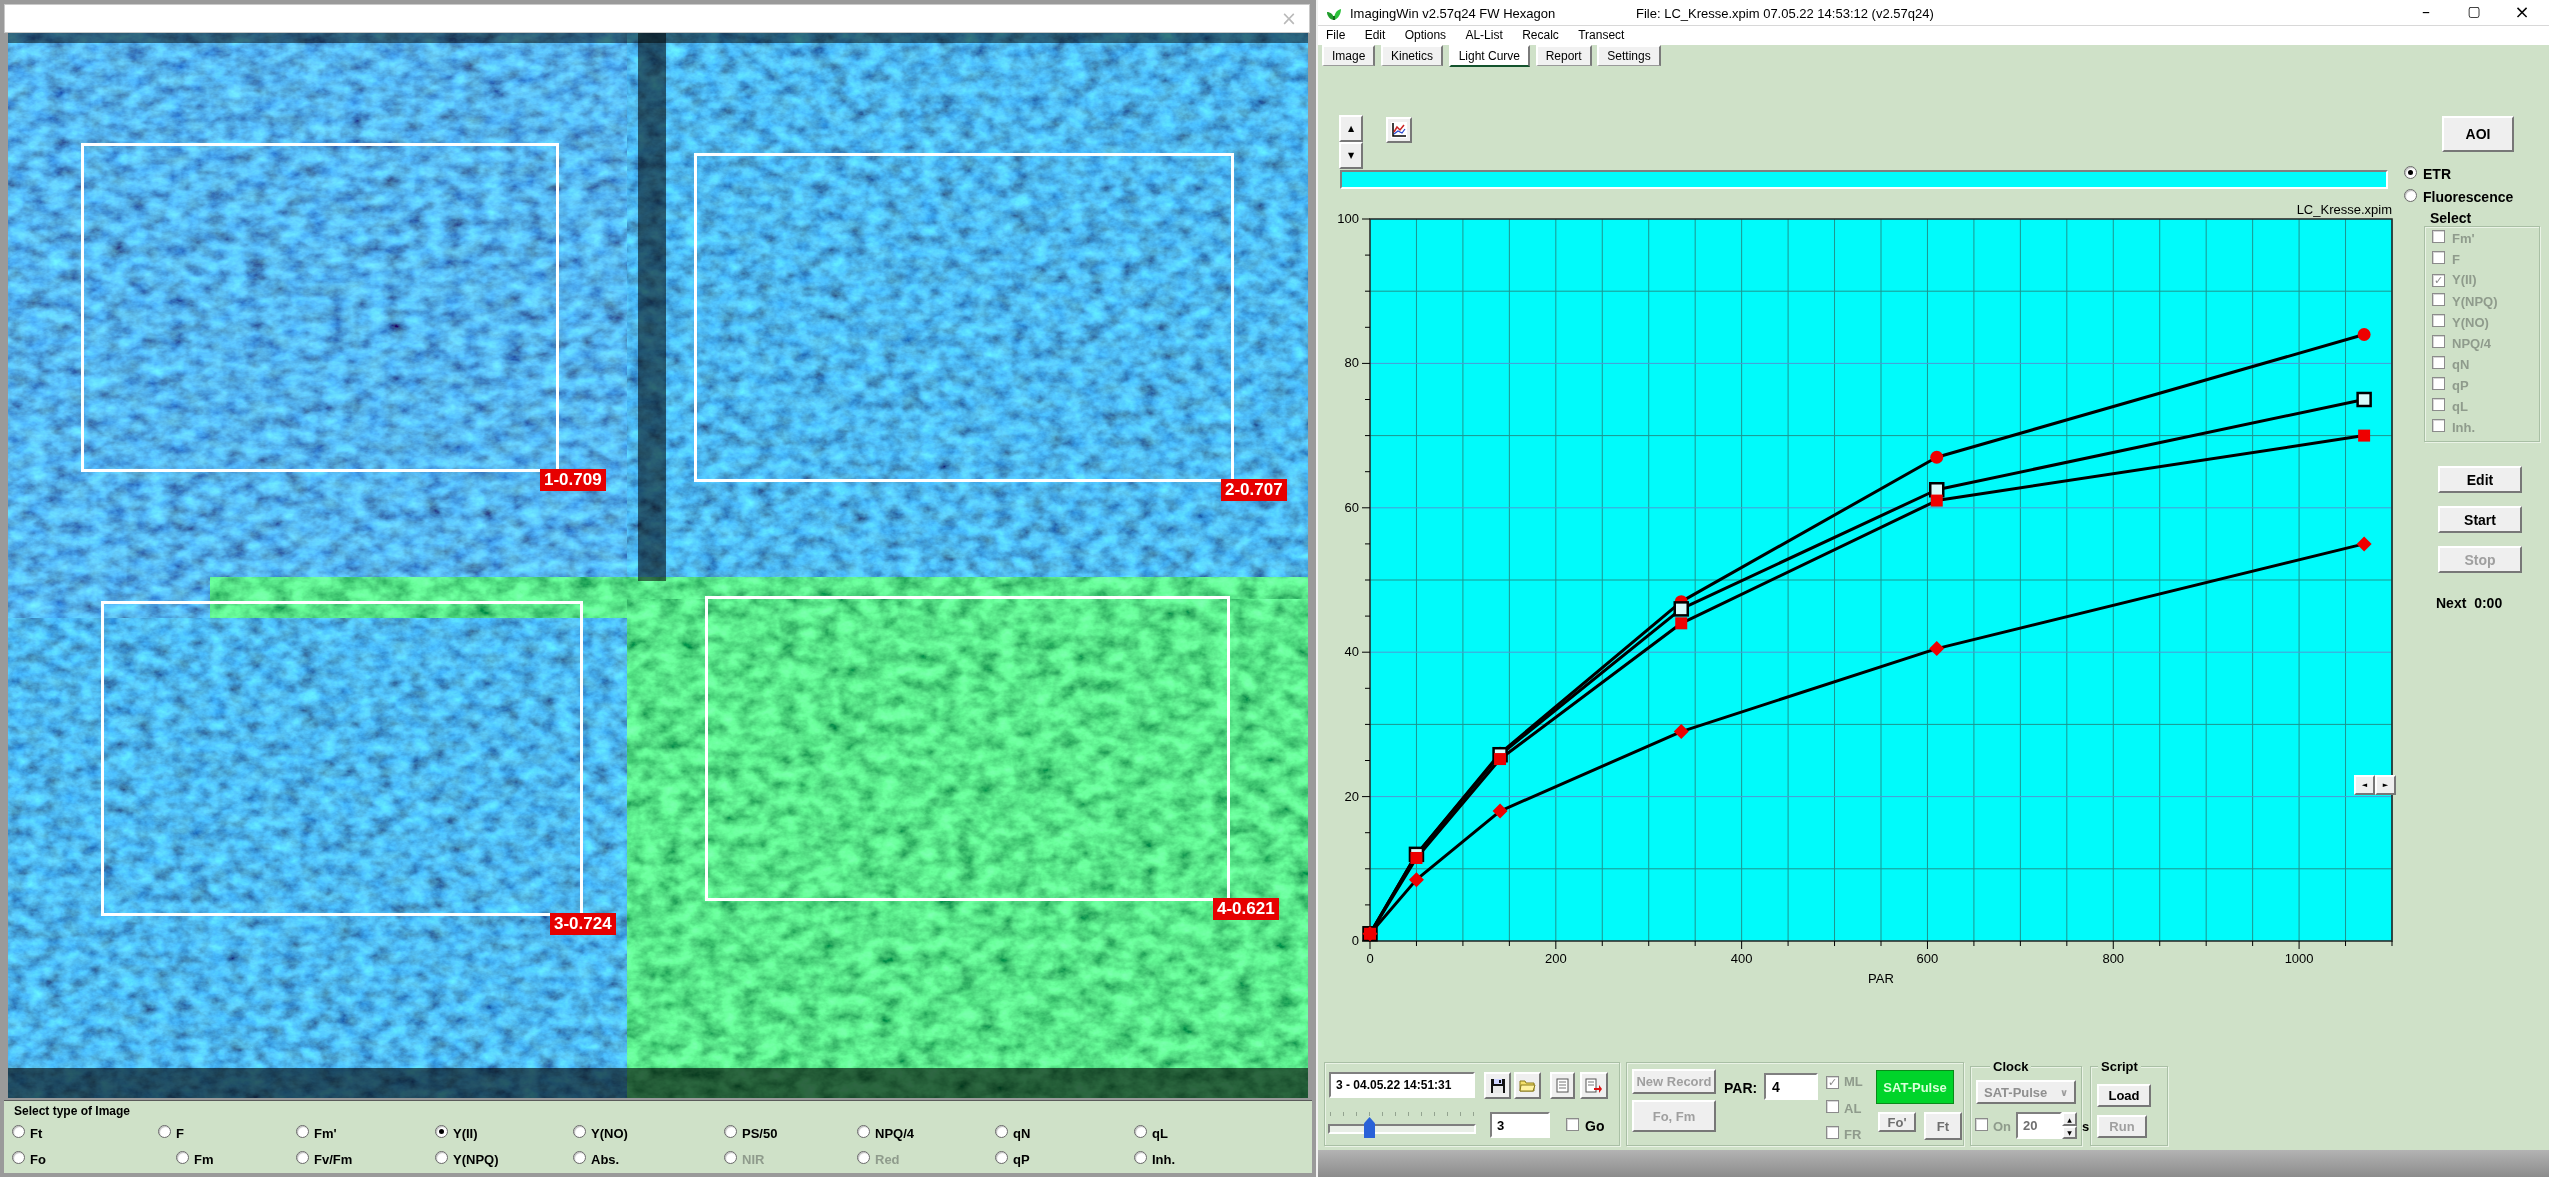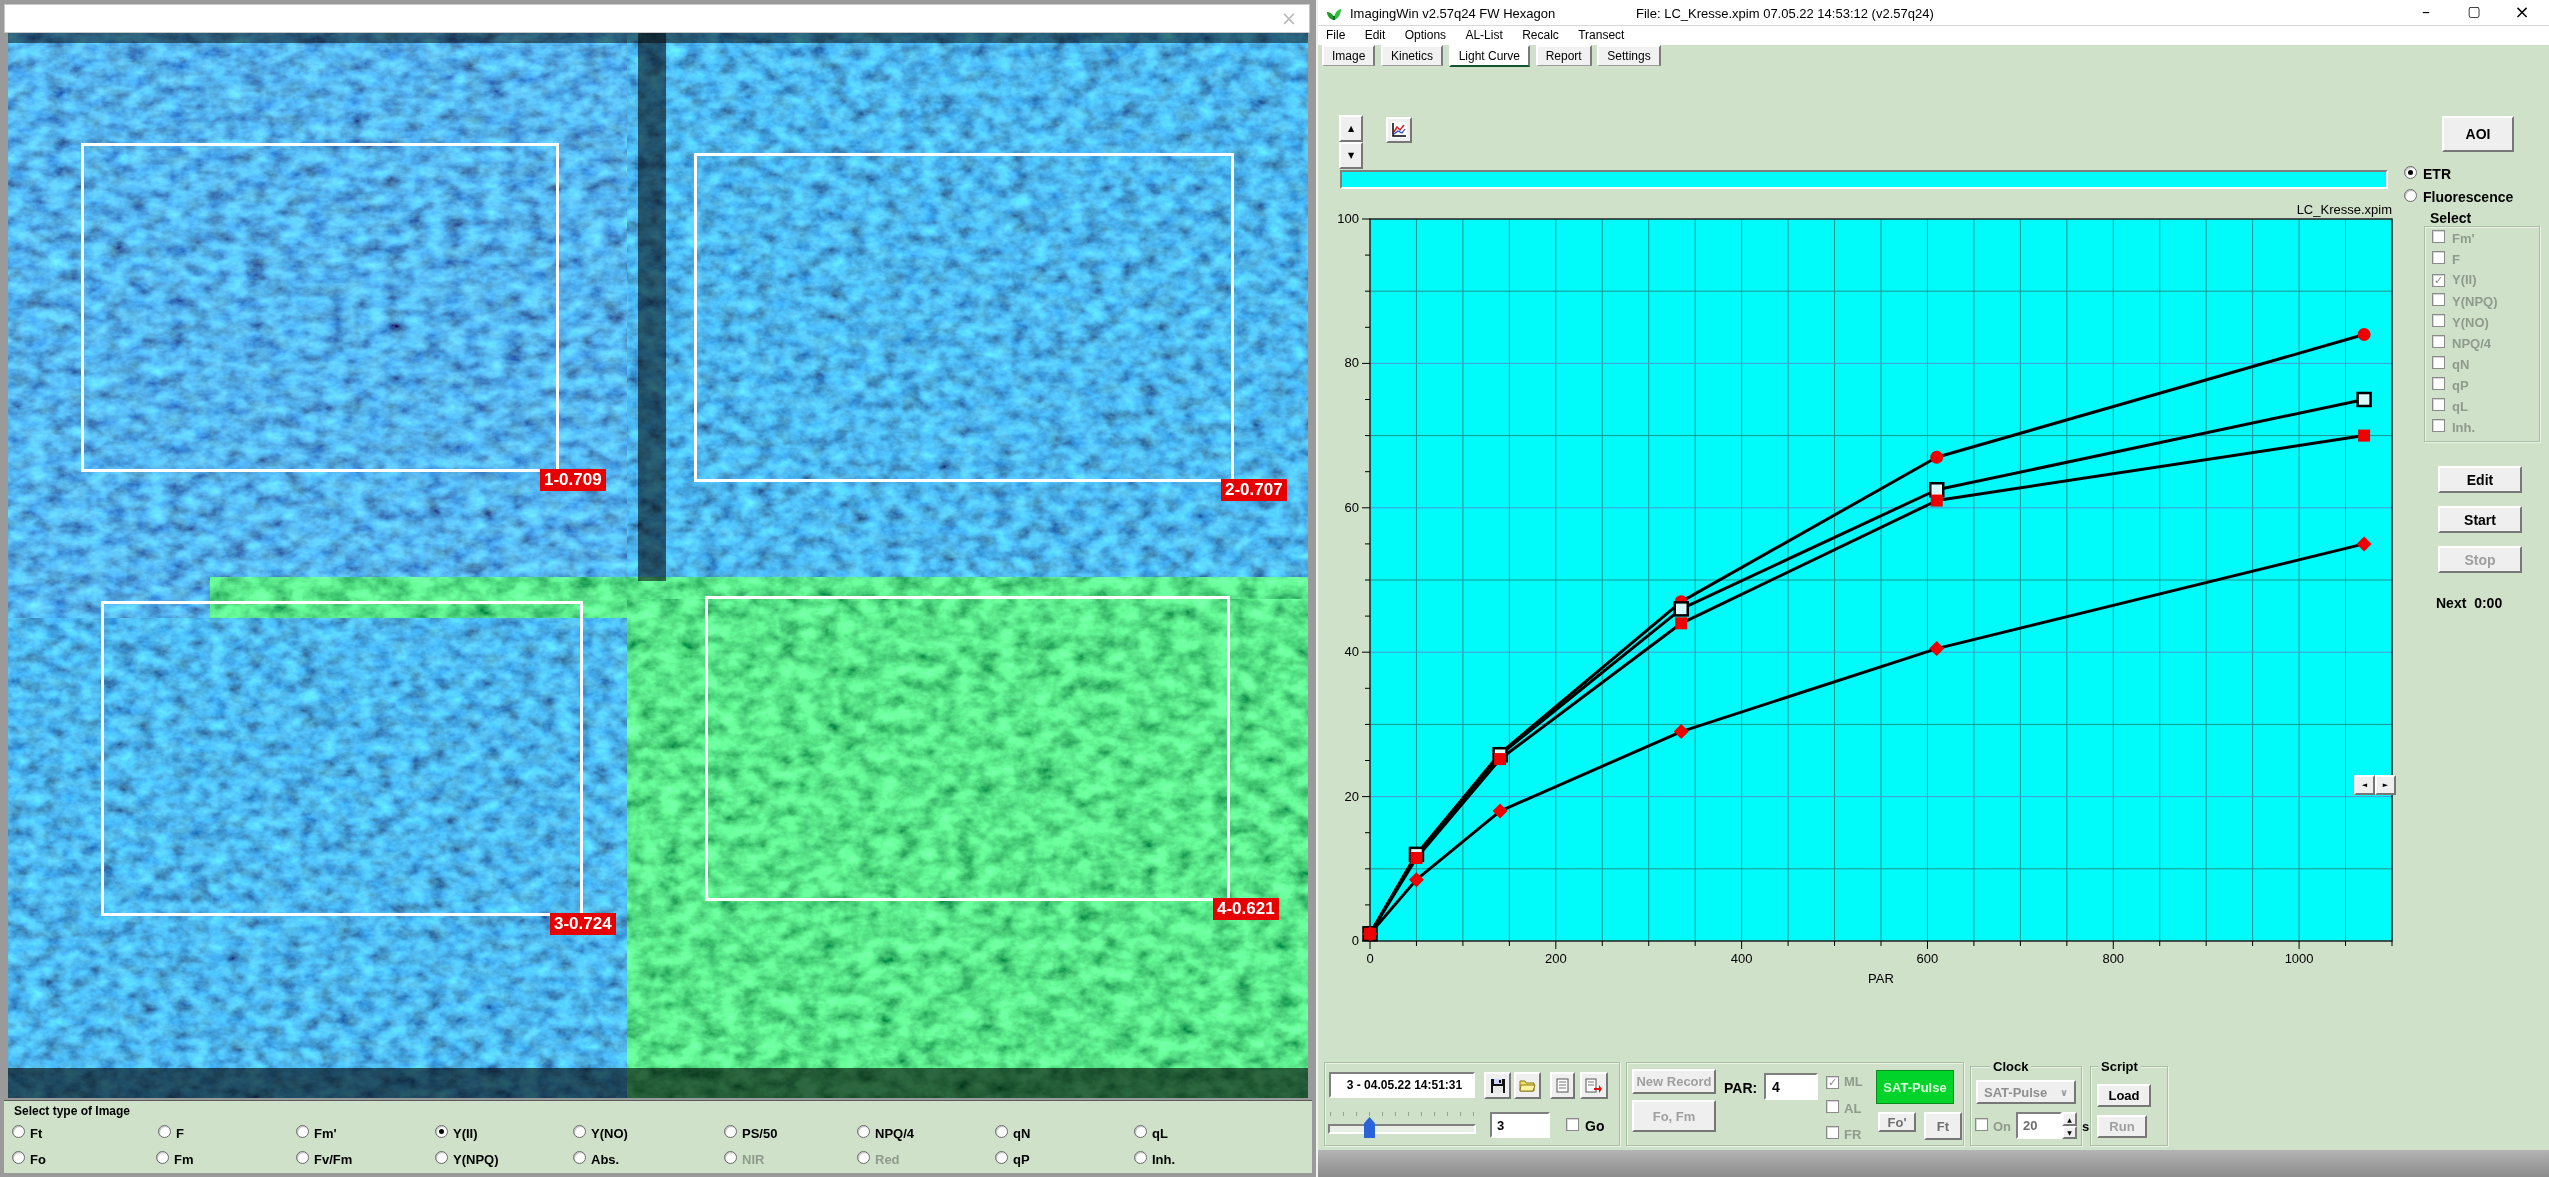--- a/index.html
+++ b/index.html
@@ -85,21 +85,21 @@
       <div class="abs" style="left:154px;top:24px;"><span class="rad"></span><span class="bold" style="margin-left:5px;">F</span></div>
       <div class="abs" style="left:292px;top:24px;"><span class="rad"></span><span class="bold" style="margin-left:5px;">Fm'</span></div>
       <div class="abs" style="left:431px;top:24px;"><span class="rad sel"></span><span class="bold" style="margin-left:5px;">Y(II)</span></div>
       <div class="abs" style="left:569px;top:24px;"><span class="rad"></span><span class="bold" style="margin-left:5px;">Y(NO)</span></div>
       <div class="abs" style="left:720px;top:24px;"><span class="rad"></span><span class="bold" style="margin-left:5px;">PS/50</span></div>
       <div class="abs" style="left:853px;top:24px;"><span class="rad"></span><span class="bold" style="margin-left:5px;">NPQ/4</span></div>
       <div class="abs" style="left:991px;top:24px;"><span class="rad"></span><span class="bold" style="margin-left:5px;">qN</span></div>
       <div class="abs" style="left:1130px;top:24px;"><span class="rad"></span><span class="bold" style="margin-left:5px;">qL</span></div>
 
       <div class="abs" style="left:8px;top:50px;"><span class="rad"></span><span class="bold" style="margin-left:5px;">Fo</span></div>
-      <div class="abs" style="left:152px;top:50px;"><span class="rad"></span><span class="bold" style="margin-left:5px;">Fm</span></div>
+      <div class="abs" style="left:172px;top:50px;"><span class="rad"></span><span class="bold" style="margin-left:5px;">Fm</span></div>
       <div class="abs" style="left:292px;top:50px;"><span class="rad"></span><span class="bold" style="margin-left:5px;">Fv/Fm</span></div>
       <div class="abs" style="left:431px;top:50px;"><span class="rad"></span><span class="bold" style="margin-left:5px;">Y(NPQ)</span></div>
       <div class="abs" style="left:569px;top:50px;"><span class="rad"></span><span class="bold" style="margin-left:5px;">Abs.</span></div>
       <div class="abs" style="left:720px;top:50px;"><span class="rad"></span><span class="bold graytxt" style="margin-left:5px;">NIR</span></div>
       <div class="abs" style="left:853px;top:50px;"><span class="rad"></span><span class="bold graytxt" style="margin-left:5px;">Red</span></div>
       <div class="abs" style="left:991px;top:50px;"><span class="rad"></span><span class="bold" style="margin-left:5px;">qP</span></div>
       <div class="abs" style="left:1130px;top:50px;"><span class="rad"></span><span class="bold" style="margin-left:5px;">Inh.</span></div>
     </div>
   </div>
 
@@ -316,21 +316,21 @@
       </div>
 
     <div class="abs bold" style="left:1118px;top:595px;font-size:14px;">
       <span>Next</span>&nbsp;
       <span>0:00</span>
     </div>
 
     <div class="abs gb" style="left:6px;top:1062px;width:296px;height:84px;"></div>
     <div class="abs gb" style="left:308px;top:1062px;width:338px;height:84px;"></div>
 
-    <div class="abs sunk" style="left:11px;top:1072px;width:146px;height:26px;font-size:12px;font-weight:bold;display:flex;align-items:center;padding-left:5px;justify-content:center;">
+    <div class="abs sunk" style="left:11px;top:1072px;width:146px;height:26px;font-size:12px;font-weight:bold;display:flex;align-items:center;padding-left:5px;">
       <span>3 - 04.05.22 14:51:31</span>
     </div>
     <div class="abs btn" style="left:166px;top:1072px;width:27px;height:27px;">
       <svg width="16" height="16" viewBox="0 0 16 16">
           <rect x="1" y="1" width="14" height="14" fill="#111"></rect>
           <rect x="4" y="1" width="8" height="5" fill="#cfd4ff"></rect>
           <rect x="9" y="2" width="2" height="3" fill="#111"></rect>
           <rect x="3" y="8" width="10" height="7" fill="#e8e8e8"></rect>
         </svg>
     </div>

